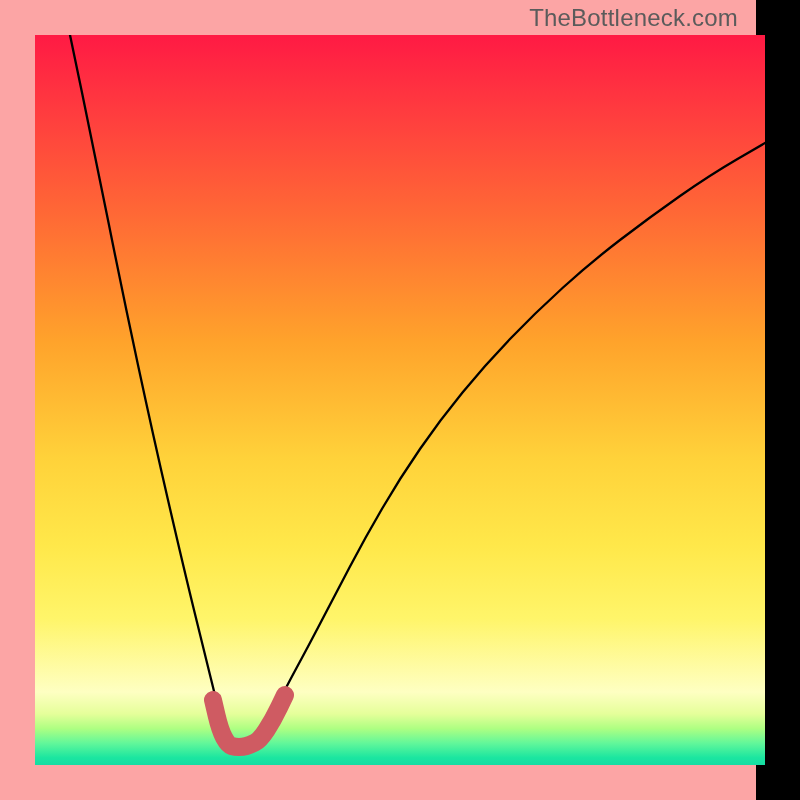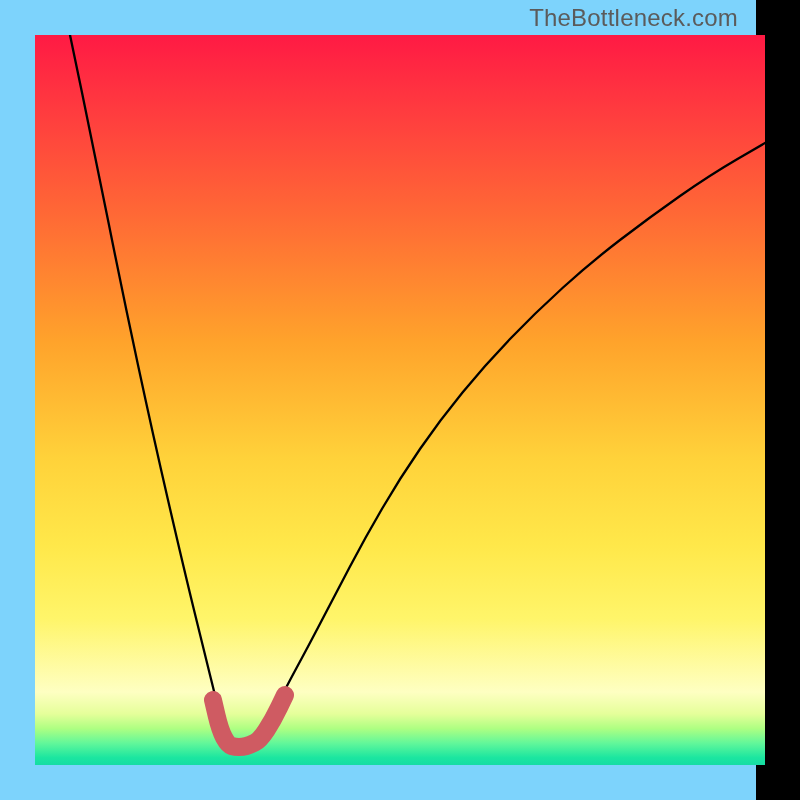--- a/index.html
+++ b/index.html
@@ -1,20 +1,20 @@
 <!DOCTYPE html>
 <html><head>
 <meta charset="utf-8">
 <style>
   * { margin: 0; padding: 0; box-sizing: border-box; }
   html, body { width: 800px; height: 800px; overflow: hidden; background: #000; }
   .outer {
     width: 756px;
     height: 800px;
-    background: #7dd3fc;
+    background: #fca5a5;
     position: relative;
     text-align: center;
   }
   .attribution {
     position: absolute;
     top: 4px;
     right: 18px;
     font-family: Arial, Helvetica, sans-serif;
     font-size: 24px;
     color: #5b5b5b;

